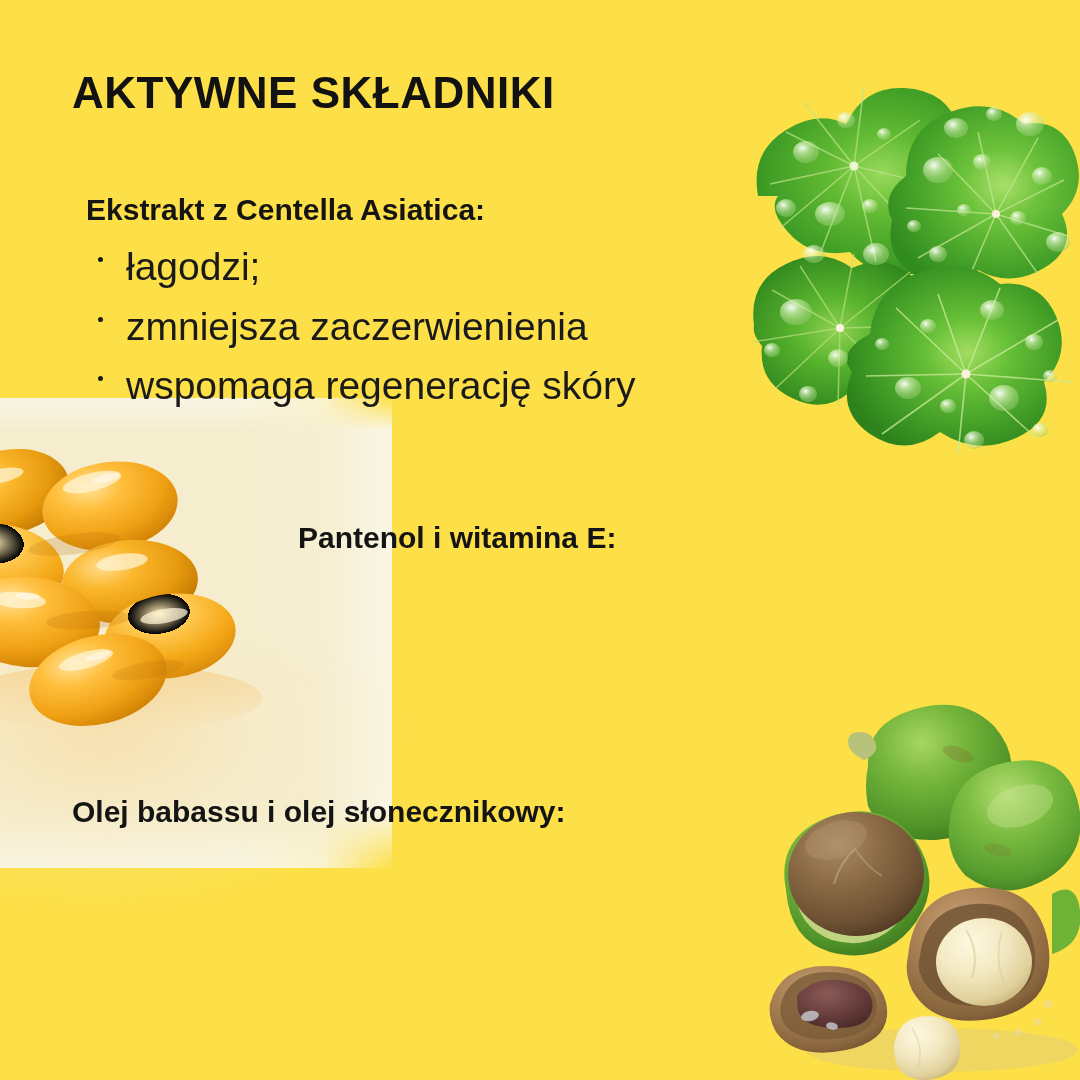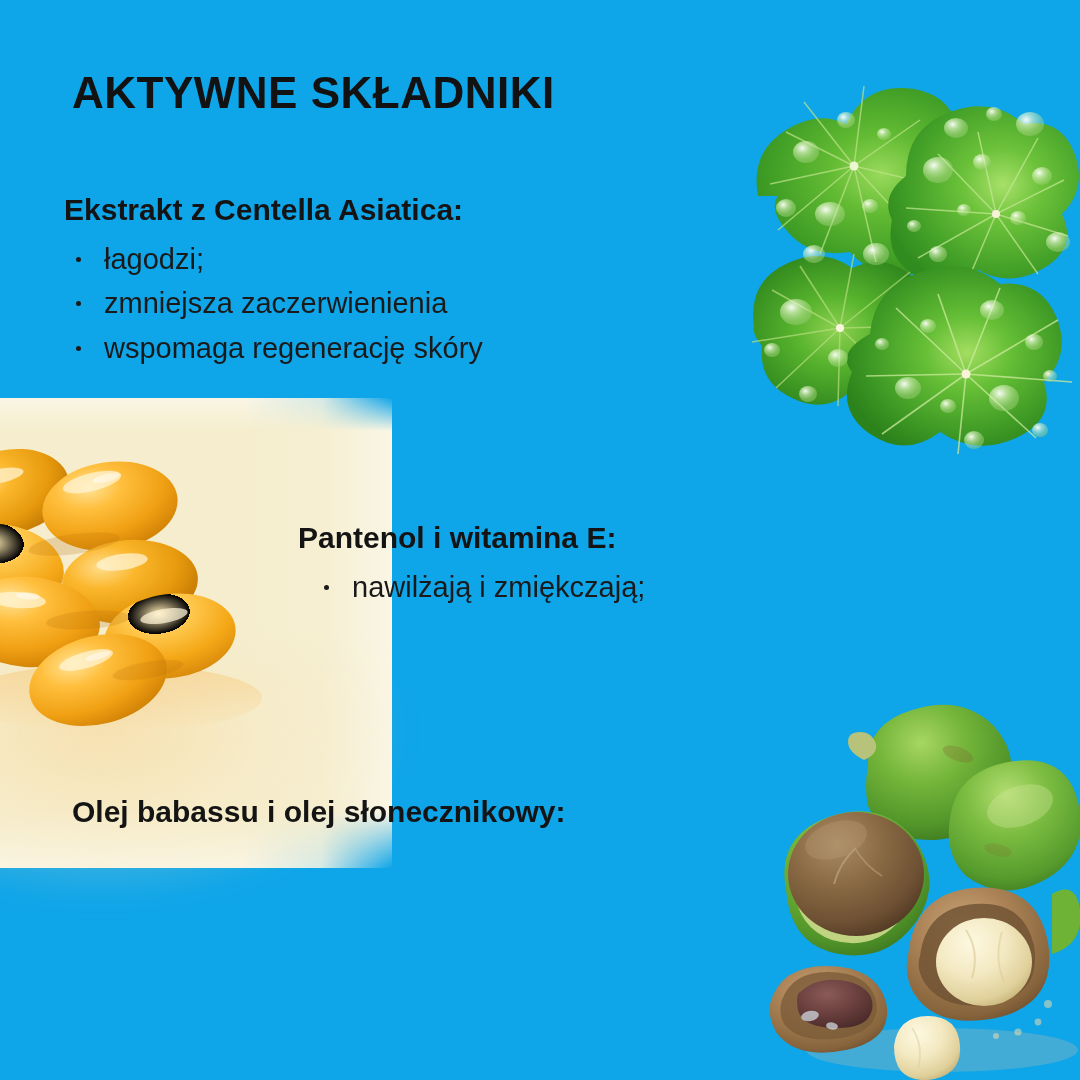--- a/index.html
+++ b/index.html
@@ -6,21 +6,21 @@
   html, body {
     margin: 0;
     padding: 0;
     background: #ffffff;
   }
   #poster {
     position: relative;
     width: 1080px;
     height: 1080px;
     overflow: hidden;
-    background: #0ea5e9;
+    background: #fde047;
     font-family: "Liberation Sans", sans-serif;
     color: #1a1a1a;
     -webkit-font-smoothing: antialiased;
   }
 
   
   .cream-panel {
     position: absolute;
     left: 0;
     top: 398px;
@@ -76,40 +76,40 @@
     line-height: 1.18;
     margin: 0 0 10px 0;
   }
   .bullet-list {
     list-style: none;
     margin: 0;
     padding: 0;
   }
   .bullet-item {
     position: relative;
-    font-size: 29px;
+    font-size: 39px;
     font-weight: 400;
     color: #1a1a1a;
     line-height: 1.52;
     padding-left: 36px;
     white-space: pre-line;
   }
   .bullet-item::before {
     content: "";
     position: absolute;
     left: 8px;
     top: 20px;
     width: 5px;
     height: 5px;
     border-radius: 50%;
     background: #1a1a1a;
   }
 
   
-  #block-centella { left: 54px;  top: 192px; }
+  #block-centella { left: 76px;  top: 192px; }
   #block-centella .block-heading { margin-left: 10px; }
   #block-centella .bullet-item   { padding-left: 50px; }
   #block-centella .bullet-item::before { left: 22px; }
 
   #block-pantenol { left: 298px; top: 520px; }
   #block-pantenol .bullet-item   { padding-left: 54px; }
   #block-pantenol .bullet-item::before { left: 26px; }
 
   #block-oils     { left: 72px;  top: 794px; }
   #block-oils .bullet-item   { padding-left: 50px; }
@@ -431,21 +431,20 @@
     <ul class="bullet-list">
       <li class="bullet-item">łagodzi;</li>
       <li class="bullet-item">zmniejsza zaczerwienienia</li>
       <li class="bullet-item">wspomaga regenerację skóry</li>
     </ul>
   </div>
 
   <div class="block" id="block-pantenol">
     <div class="block-heading">Pantenol i witamina E:</div>
     <ul class="bullet-list">
-      <li class="bullet-item">nawilżają i zmiękczają;</li>
     </ul>
   </div>
 
   <div class="block" id="block-oils">
     <div class="block-heading">Olej babassu i olej słonecznikowy:</div>
     <ul class="bullet-list">
     </ul>
   </div>
 
 </div>

